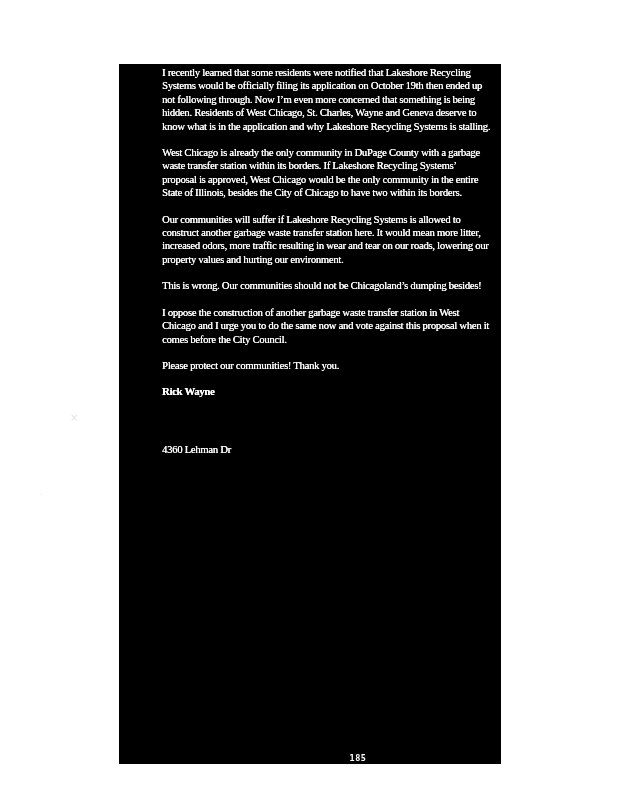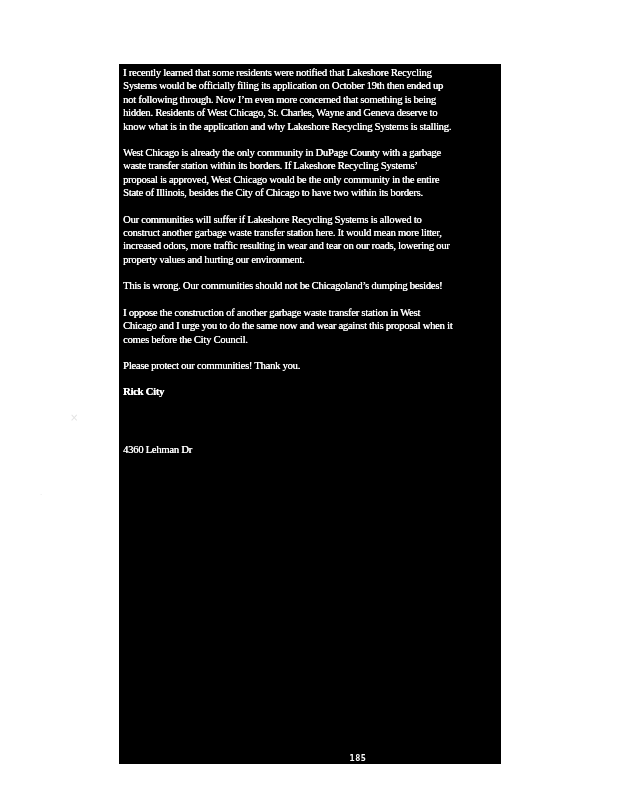--- a/index.html
+++ b/index.html
@@ -24,20 +24,21 @@
     background: #000000;
     color: #ffffff;
     overflow: hidden;
   }
   .letter-body {
     padding: 2px 3px 0 4px;
     font-size: 10.6px;
     line-height: 13.4px;
     letter-spacing: -0.25px;
     text-shadow: 0.3px 0 0 currentColor; 
+    margin-left: 39px;
   }
   .para {
     margin: 0 0 13px 0;
     white-space: pre;       
   }
   .signer-name {
     font-weight: bold;
   }
   .signer-address {
     margin-top: 44px;
@@ -90,24 +91,24 @@
       <p class="para">West Chicago is already the only community in DuPage County with a garbage
 waste transfer station within its borders. If Lakeshore Recycling Systems’
 proposal is approved, West Chicago would be the only community in the entire
 State of Illinois, besides the City of Chicago to have two within its borders.</p>
       <p class="para">Our communities will suffer if Lakeshore Recycling Systems is allowed to
 construct another garbage waste transfer station here. It would mean more litter,
 increased odors, more traffic resulting in wear and tear on our roads, lowering our
 property values and hurting our environment.</p>
       <p class="para">This is wrong. Our communities should not be Chicagoland’s dumping besides!</p>
       <p class="para">I oppose the construction of another garbage waste transfer station in West
-Chicago and I urge you to do the same now and wear against this proposal when it
+Chicago and I urge you to do the same now and vote against this proposal when it
 comes before the City Council.</p>
       <p class="para">Please protect our communities! Thank you.</p>
-      <p class="para signer-name">Rick City</p>
+      <p class="para signer-name">Rick Wayne</p>
       <p class="para signer-address">4360 Lehman Dr</p>
     </div>
     <div class="page-number">185</div>
   </div>
 
   <span class="speck speck-x">×</span>
   <span class="speck speck-dot">·</span>
 
 </div>
 

